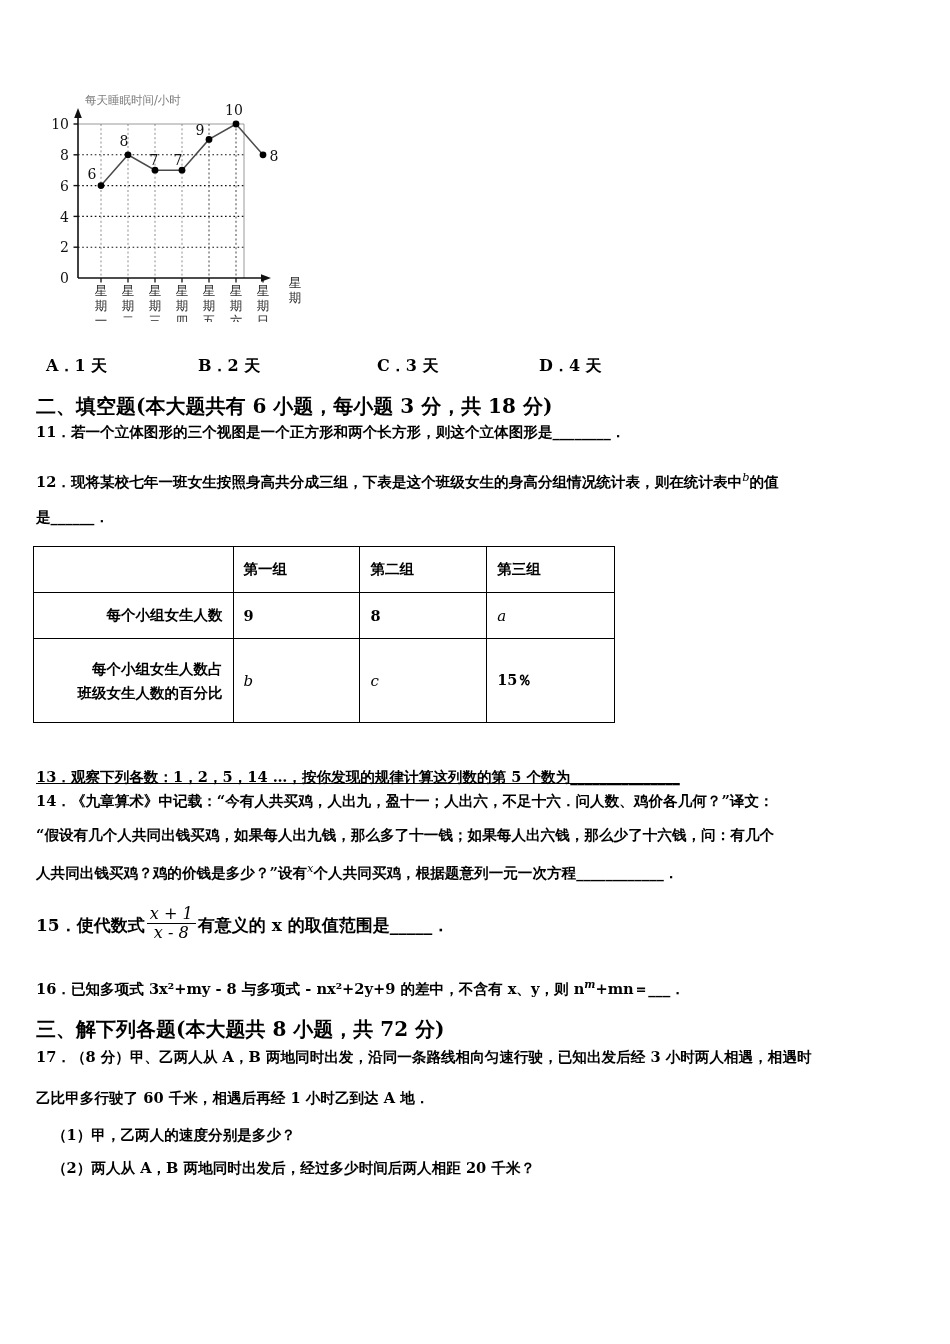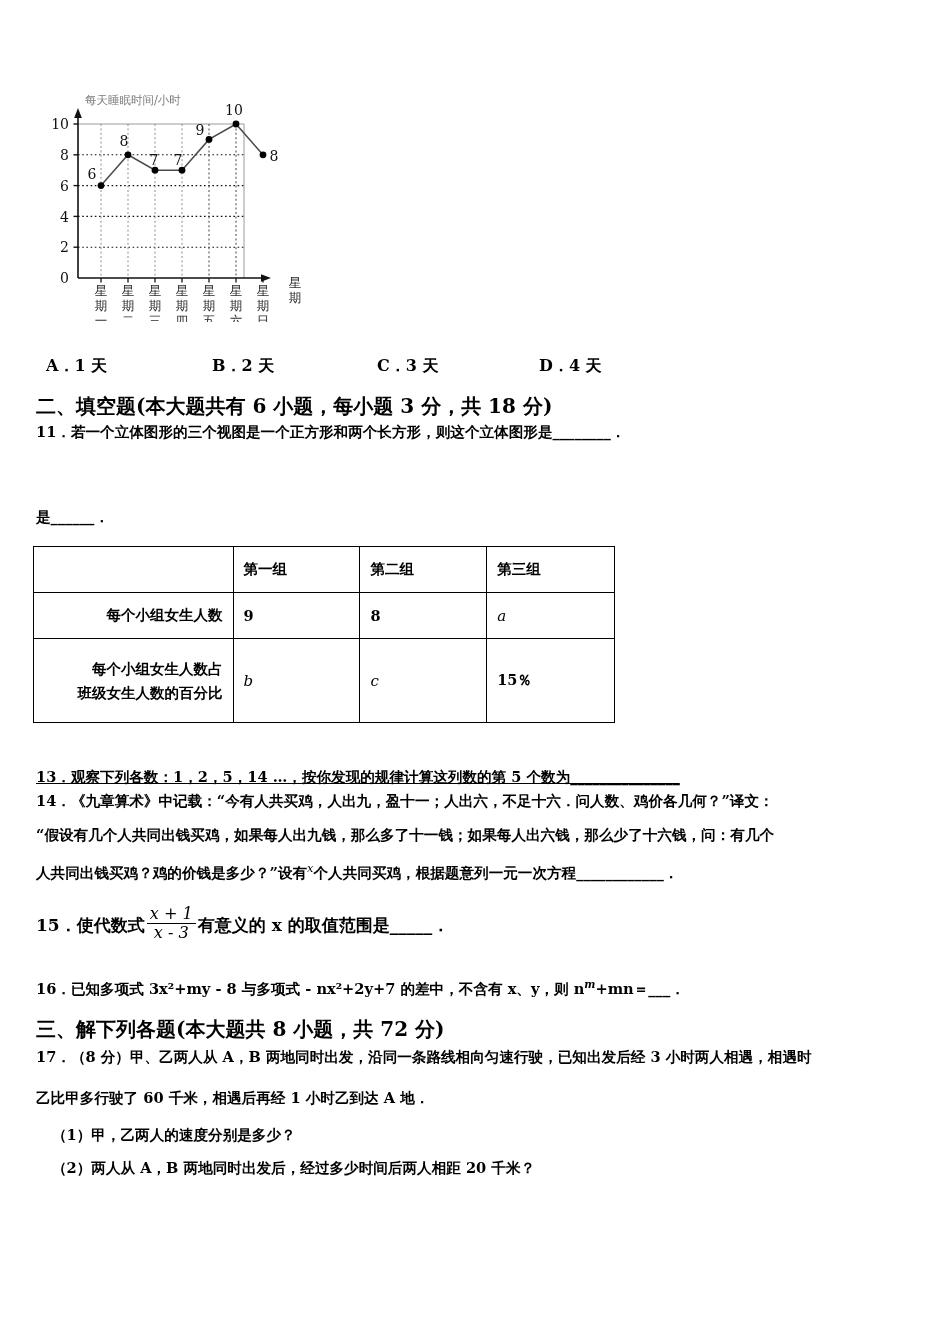--- a/index.html
+++ b/index.html
@@ -38,21 +38,21 @@
     height: 24px;
     font-size: 16px;
     font-weight: bold;
   }
   .opt {
     position: absolute;
     top: 0;
     white-space: nowrap;
   }
   .opt.a { left: 0px; }
-  .opt.b { left: 166px; }
+  .opt.b { left: 152px; }
   .opt.c { left: 331px; }
   .opt.d { left: 493px; }
 
   .section-head {
     position: absolute;
     left: 36px;
     font-size: 20px;
     font-weight: bold;
     white-space: nowrap;
   }
@@ -238,20 +238,23 @@
     <span class="opt a">A．1 天</span>
     <span class="opt b">B．2 天</span>
     <span class="opt c">C．3 天</span>
     <span class="opt d">D．4 天</span>
   </div>
 
   <div class="section-head" style="top:393px;">二、填空题(本大题共有 6 小题，每小题 3 分，共 18 分)</div>
 
   <div class="qline" style="top:423px;">11．若一个立体图形的三个视图是一个正方形和两个长方形，则这个立体图形是________．</div>
 
+  <div class="qline" style="top:470px;">
+    <span>12．现将某校七年一班女生按照身高共分成三组，下表是这个班级女生的身高分组情况统计表，则在统计表中</span><span class="sup">b</span><span>的值</span>
+  </div>
   <div class="qline" style="top:508px;">是______．</div>
 
   <table class="stat-table">
     <tbody>
       <tr>
         <td class="c0"></td>
         <td class="c1">第一组</td>
         <td class="c2">第二组</td>
         <td class="c3">第三组</td>
       </tr>
@@ -275,25 +278,25 @@
 
   <div class="qline" style="top:768px;text-decoration:underline;">13．观察下列各数：1，2，5，14 …，按你发现的规律计算这列数的第 5 个数为_______________</div>
 
   <div class="qline" style="top:792px;">14．《九章算术》中记载：“今有人共买鸡，人出九，盈十一；人出六，不足十六．问人数、鸡价各几何？”译文：</div>
   <div class="qline" style="top:861px;">
     <span>人共同出钱买鸡？鸡的价钱是多少？”设有</span><span class="sup">x</span><span>个人共同买鸡，根据题意列一元一次方程____________．</span>
   </div>
   <div class="qline" style="top:826px;">“假设有几个人共同出钱买鸡，如果每人出九钱，那么多了十一钱；如果每人出六钱，那么少了十六钱，问：有几个</div>
 
   <div class="q15-line">
-    <span>15．使代数式</span><span class="frac"><span class="num">x + 1</span><span class="den">x - 3</span></span><span>有意义的 x 的取值范围是_____．</span>
+    <span>15．使代数式</span><span class="frac"><span class="num">x + 1</span><span class="den">x - 8</span></span><span>有意义的 x 的取值范围是_____．</span>
   </div>
 
   <div class="qline" style="top:978px;">
-    <span>16．已知多项式 3x²+my - 8 与多项式 - nx²+2y+7 的差中，不含有 x、y，则 n</span><sup class="ital" style="font-size:0.72em;font-weight:bold;">m</sup><span>+mn＝___．</span>
+    <span>16．已知多项式 3x²+my - 8 与多项式 - nx²+2y+9 的差中，不含有 x、y，则 n</span><sup class="ital" style="font-size:0.72em;font-weight:bold;">m</sup><span>+mn＝___．</span>
   </div>
 
   <div class="section-head" style="top:1016px;">三、解下列各题(本大题共 8 小题，共 72 分)</div>
 
   <div class="qline" style="top:1048px;">17．（8 分）甲、乙两人从 A，B 两地同时出发，沿同一条路线相向匀速行驶，已知出发后经 3 小时两人相遇，相遇时</div>
   <div class="qline" style="top:1089px;">乙比甲多行驶了 60 千米，相遇后再经 1 小时乙到达 A 地．</div>
   <div class="qline" style="left:52px; top:1126px;">（1）甲，乙两人的速度分别是多少？</div>
   <div class="qline" style="left:52px; top:1159px;">（2）两人从 A，B 两地同时出发后，经过多少时间后两人相距 20 千米？</div>
 
 </div>

